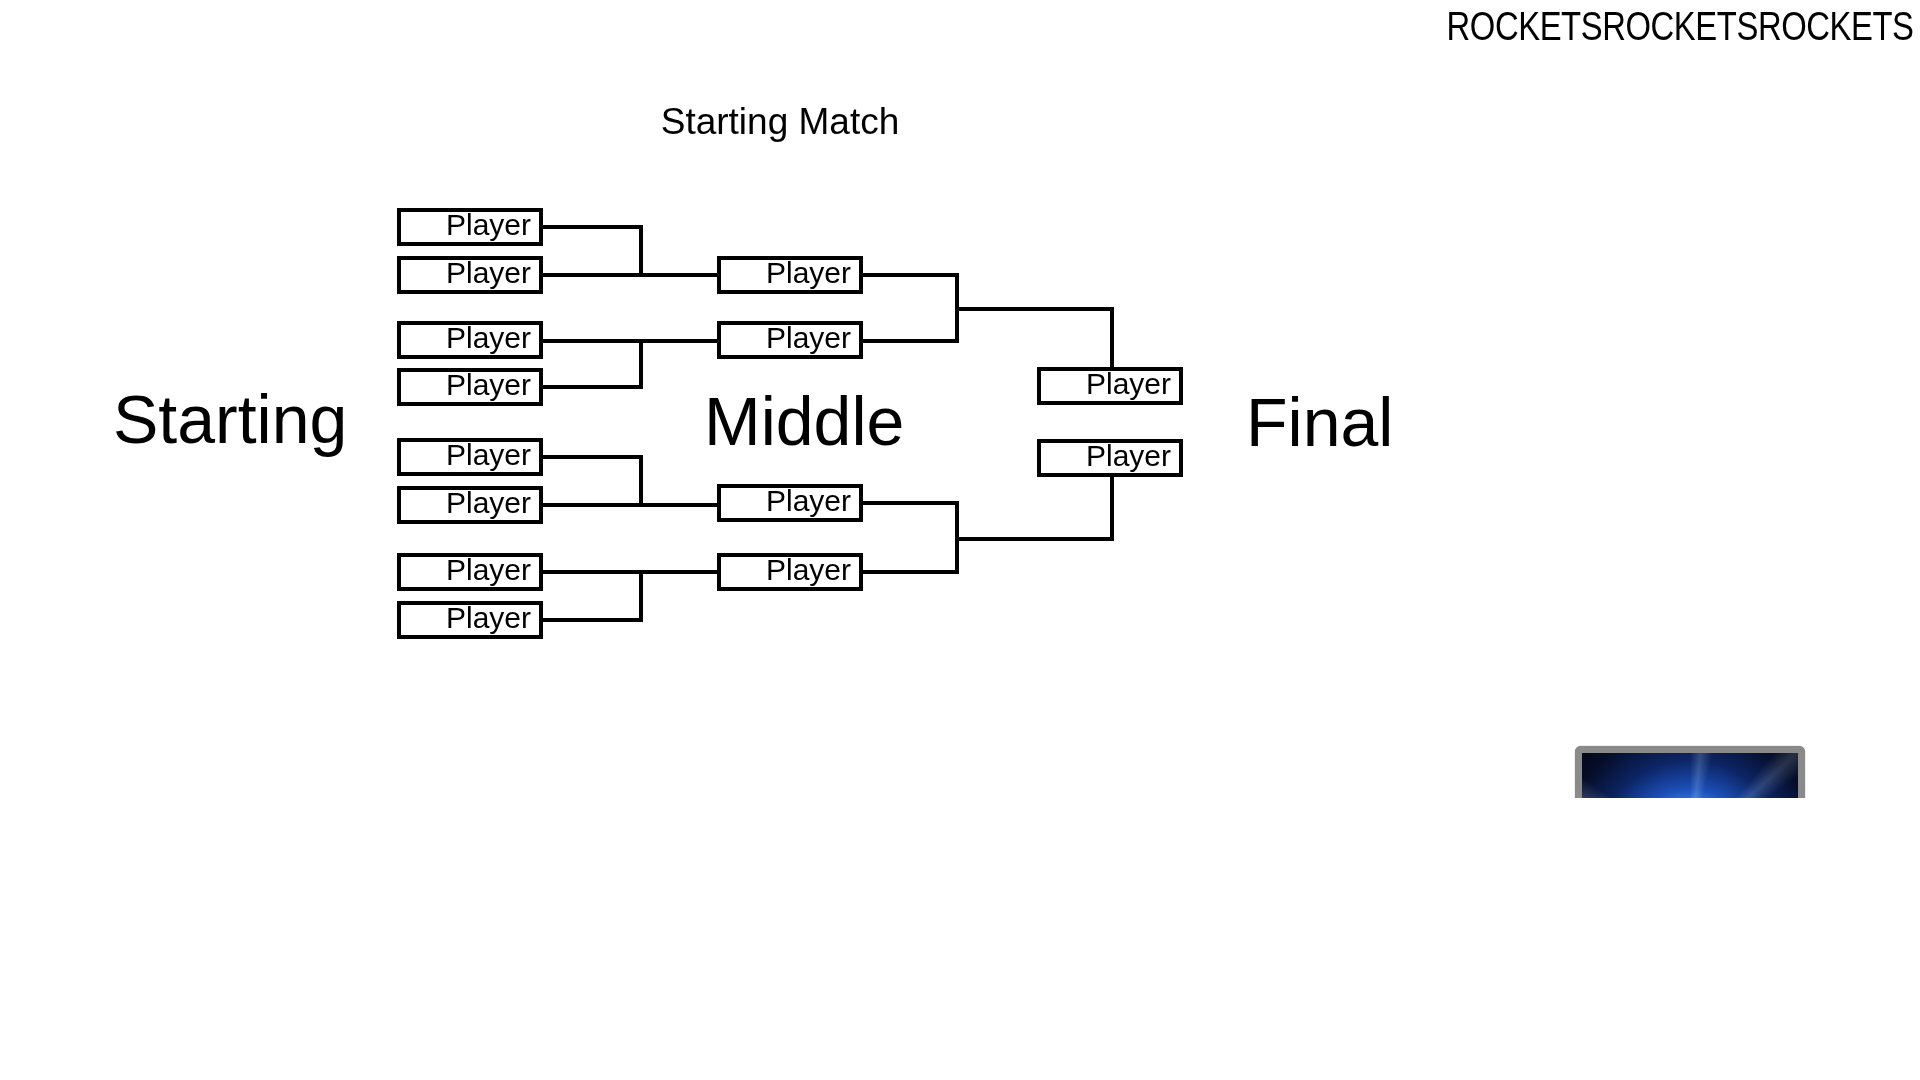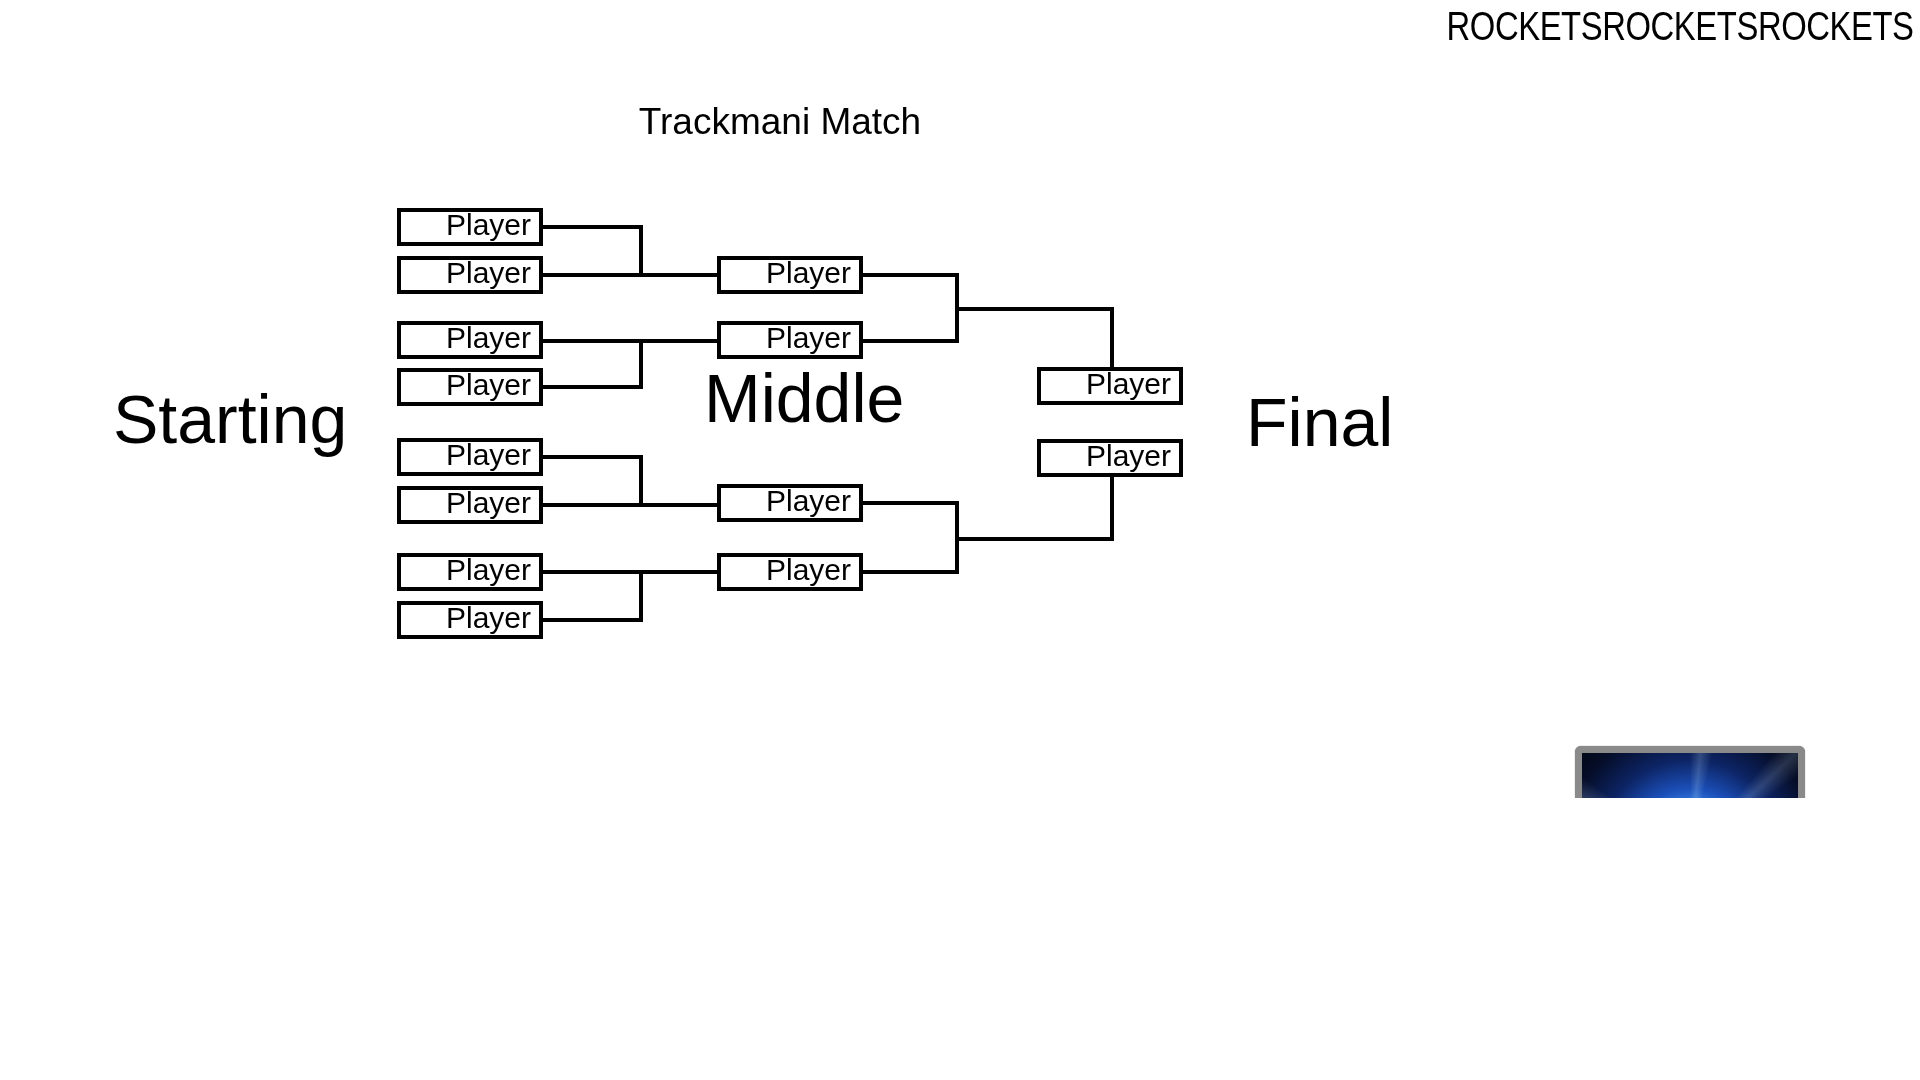--- a/index.html
+++ b/index.html
@@ -47,21 +47,21 @@
   }
 
   
   .round-label {
     position: absolute;
     font-size: 68px;
     line-height: 1.0;
     white-space: nowrap;
   }
   .round-label.starting { left: 113px;  top: 385px; }
-  .round-label.middle   { left: 704px;  top: 364px; }
+  .round-label.middle   { left: 704px;  top: 387px; }
   .round-label.final    { left: 1222px; top: 388px; margin-left: 24px; }
 
   
   .bracket-box {
     position: absolute;
     box-sizing: border-box;
     width: 146px;
     height: 38px;
     background: #ffffff;
     border: 4px solid #000000;
@@ -166,21 +166,21 @@
     filter: blur(2px);
   }
 </style>
 </head>
 <body>
 
 <div id="slide">
 
   <div class="header-text">ROCKETSROCKETSROCKETS</div>
 
-  <div class="slide-title">Trackmani Match</div>
+  <div class="slide-title">Starting Match</div>
 
   <div class="round-label starting">Starting</div>
   <div class="round-label middle">Middle</div>
   <div class="round-label final">Final</div>
 
   <div class="bracket-box" style="left:397px; top:208px;">
     <span class="slot-label">Player</span>
   </div>
   <div class="bracket-box" style="left:397px; top:256px;">
     <span class="slot-label">Player</span>

